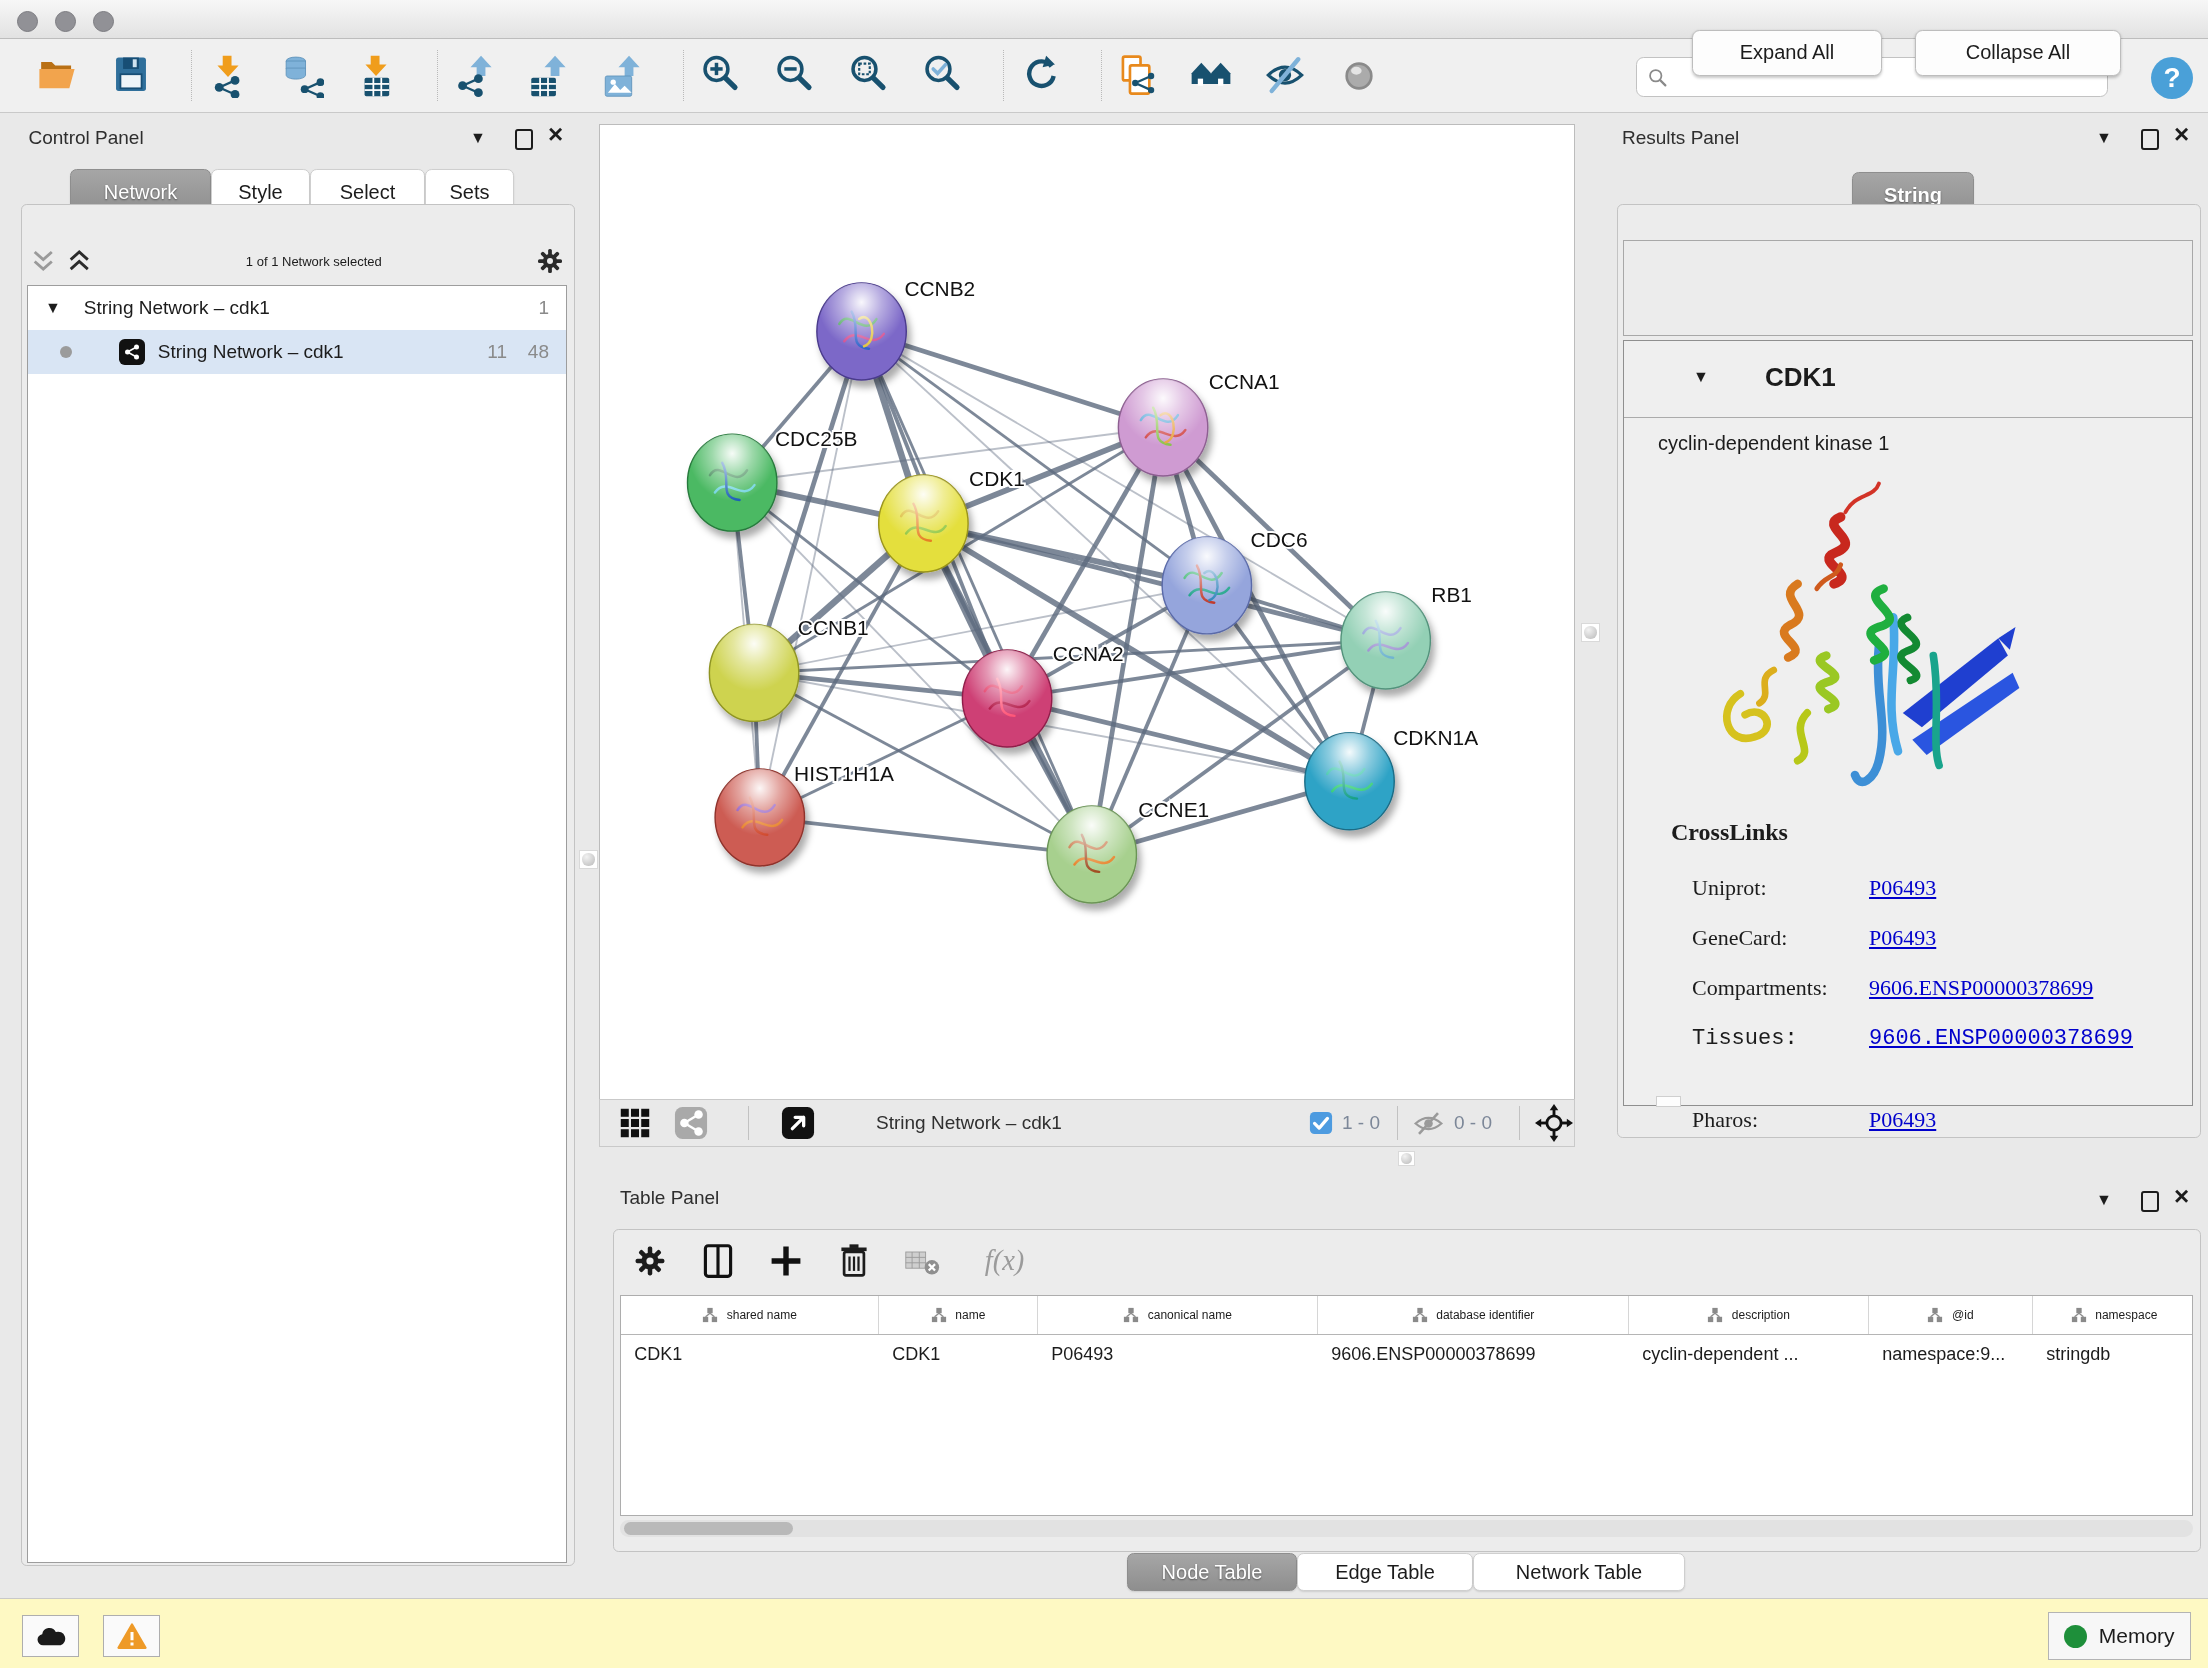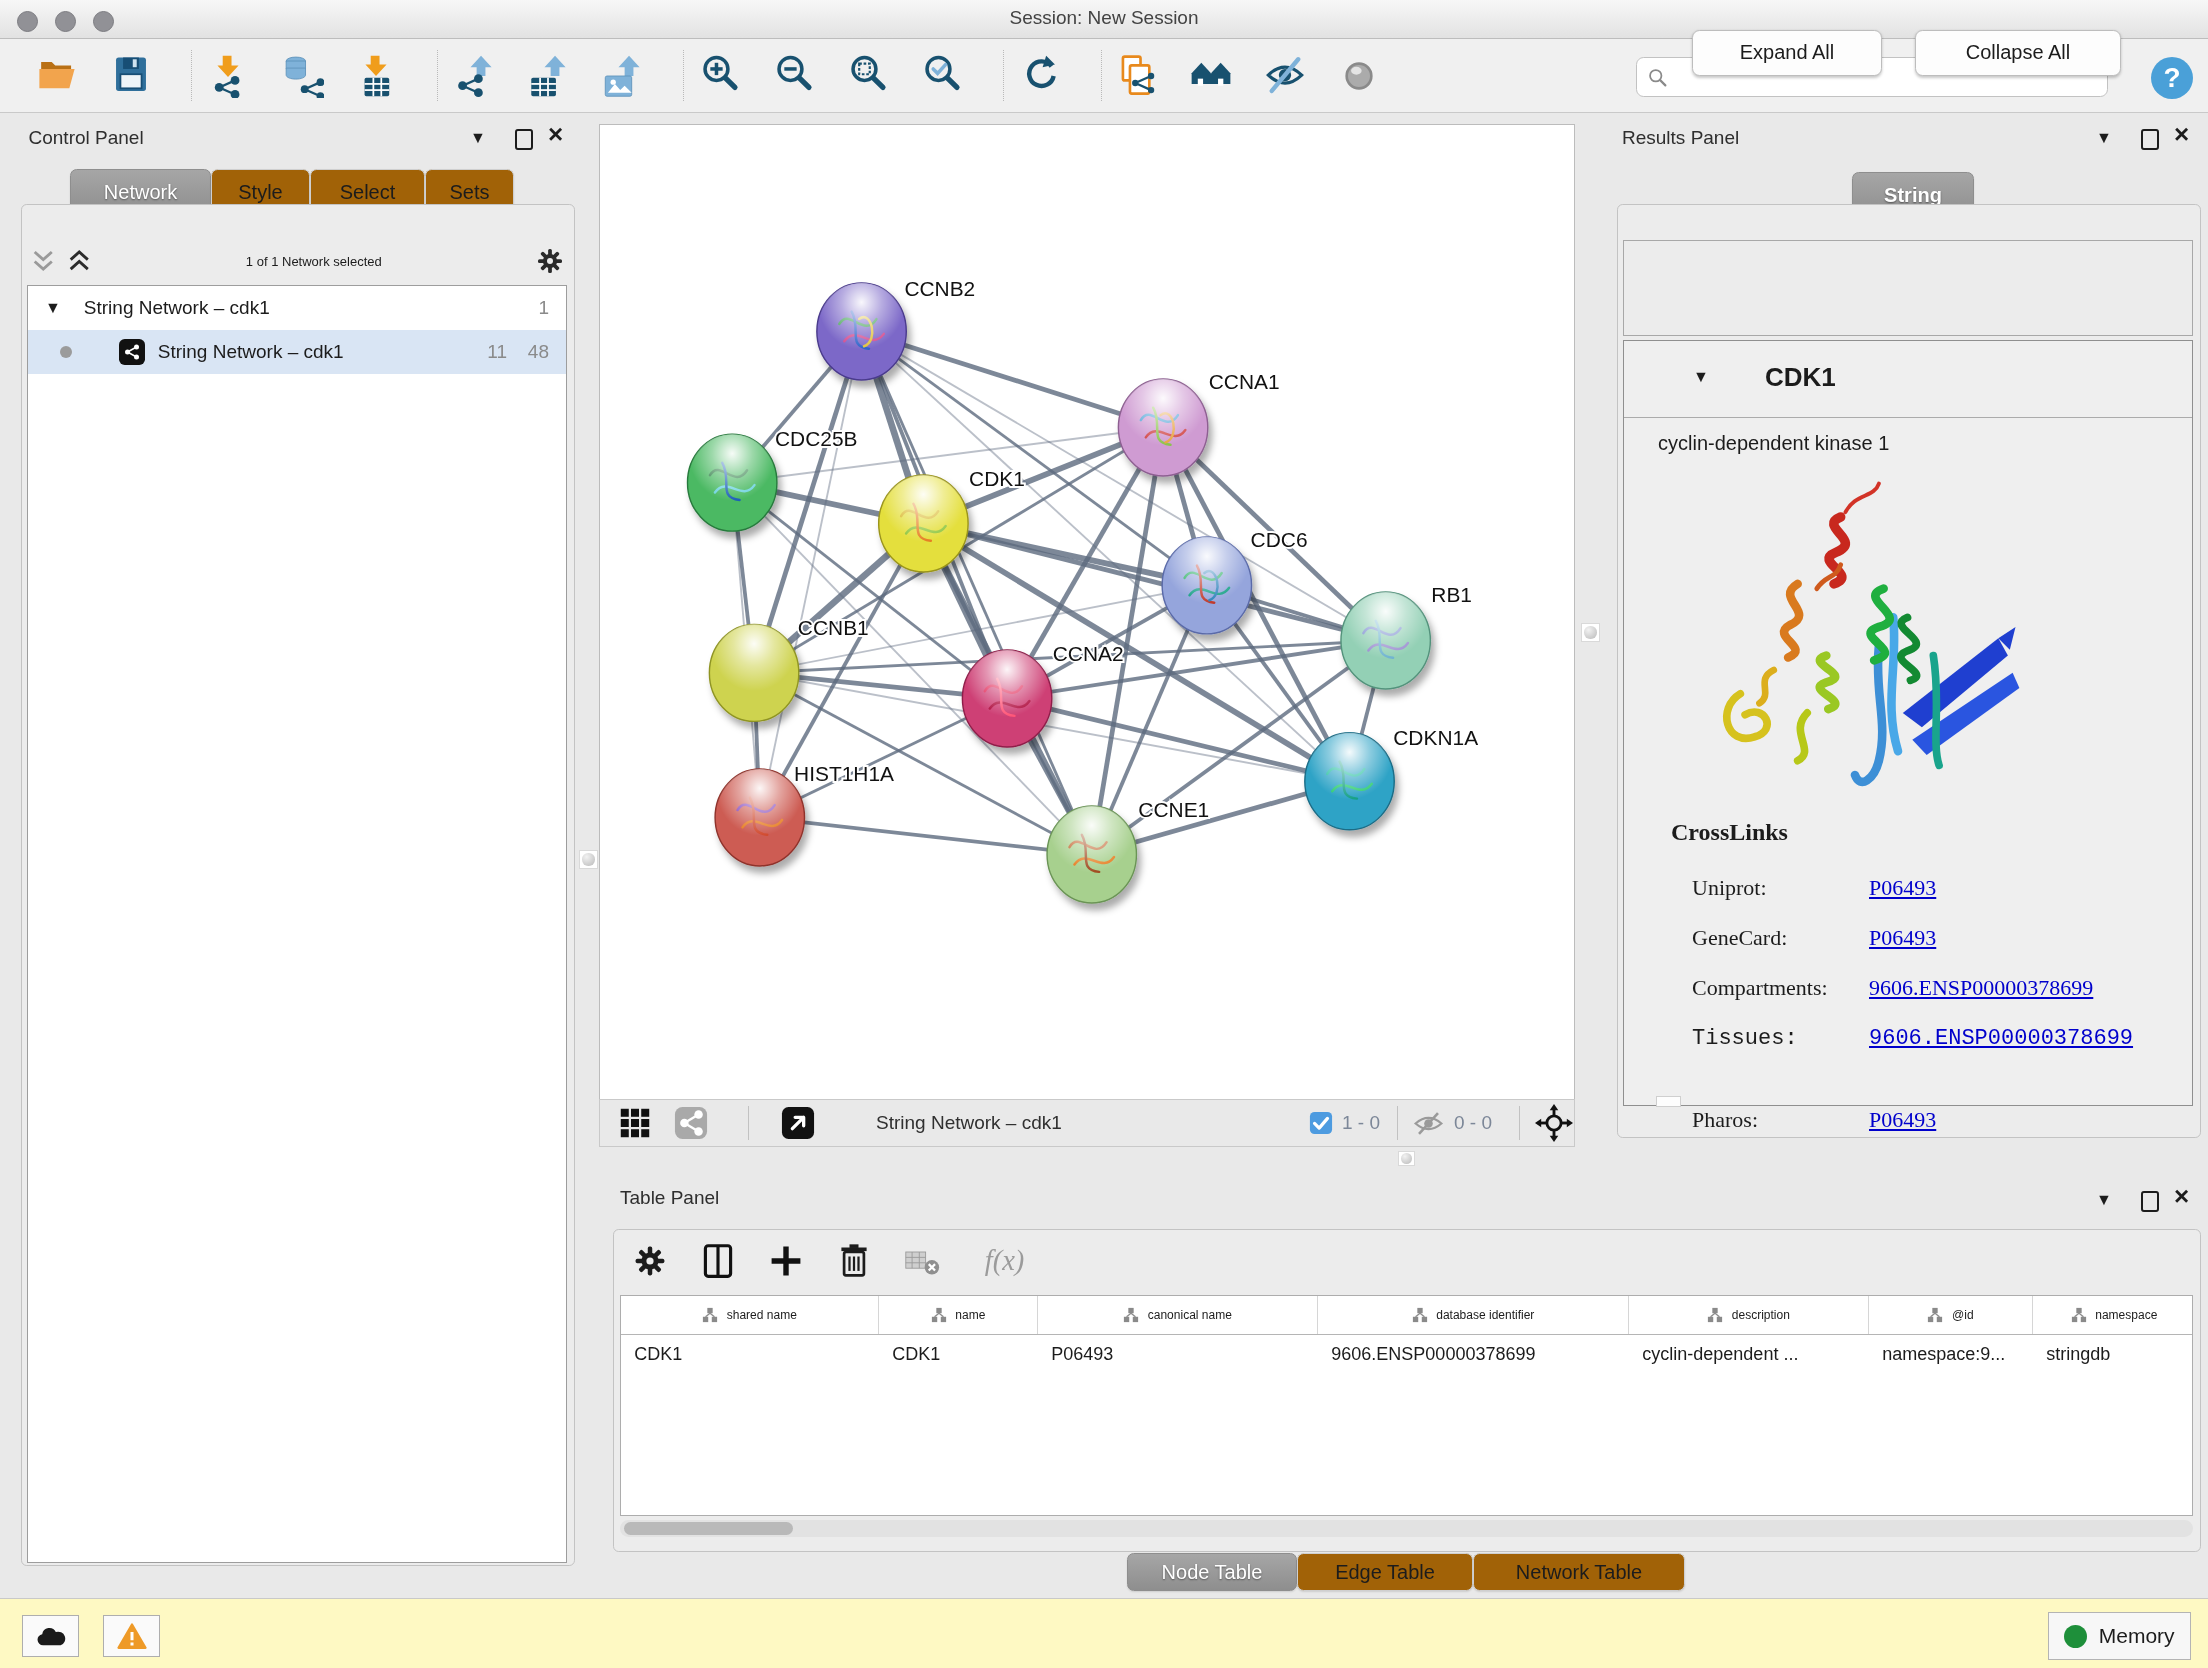--- a/index.html
+++ b/index.html
@@ -24,21 +24,21 @@
   #search-box input{border:none;outline:none;font-size:17px;width:409px;background:transparent;}
   #help-btn{position:absolute;left:2150px;top:56px;width:44px;height:44px;}
   
   .panel-title{font-size:19px;color:#2e2e2e;}
   .panel-ctl{font-size:21px;color:#1c1c1c;display:inline-block;}
   .float-box{display:inline-block;width:14.3px;height:17px;border:2.4px solid #1c1c1c;border-radius:2.9px;vertical-align:middle;}
   .x-glyph{font-weight:bold;font-size:26px;line-height:17px;vertical-align:middle;}
   .tri{font-size:16px;}
   .inner-box{background:#ececec;border:1px solid #c3c3c3;border-radius:5.7px;}
   
-  .tab{height:46px;box-sizing:border-box;border:1px solid #cfcfcf;background:#a16207;
+  .tab{height:46px;box-sizing:border-box;border:1px solid #cfcfcf;background:#ffffff;
     display:flex;align-items:center;justify-content:center;font-size:20px;border-radius:6.7px;
     box-shadow:0 1px 1.9px rgba(0,0,0,.12);}
   .tab.sel{background:linear-gradient(#a6a6a6,#8e8e8e);color:#fff;text-shadow:0 1px 1.9px rgba(0,0,0,.45);border-color:#8e8e8e;}
   
   #cp-tabs{left:70px;top:169px;display:flex;}
   #cp-body{left:21px;top:204px;width:552px;height:1360px;}
   #cp-selector{left:28.5px;top:240px;width:536px;height:42px;display:flex;align-items:center;}
   #cp-list{left:27px;top:285px;width:538px;height:1276px;background:#fff;border:1px solid #9d9d9d;}
   .net-row{height:44px;display:flex;align-items:center;font-size:19px;position:relative;}
   .net-row .count{color:#8a8a8a;}
@@ -98,21 +98,20 @@
   #memory-dot{width:23px;height:23px;border-radius:50%;background:#1e8f3a;}
   svg text{font-family:"Liberation Sans",sans-serif;}
 </style>
 </head>
 <body>
 
 <div class="abs" id="titlebar">
   <span class="tlight" style="left:17px"></span>
   <span class="tlight" style="left:55px"></span>
   <span class="tlight" style="left:93px"></span>
-  <div id="win-title">Session: New Session</div>
 </div>
 
 <div class="abs" id="toolbar">
     <div style="width: 32px; flex: 0 0 auto;"></div>
     <div class="tb-btn" style="margin-right: 25px;">
       <svg viewBox="0 0 46 50">
         <path d="M5 9h12l4 4h18v6H5z" fill="#b97015"></path>
         <path d="M3 17h40l-6 22H3z" fill="#f2a44d"></path>
       </svg>
     </div>

